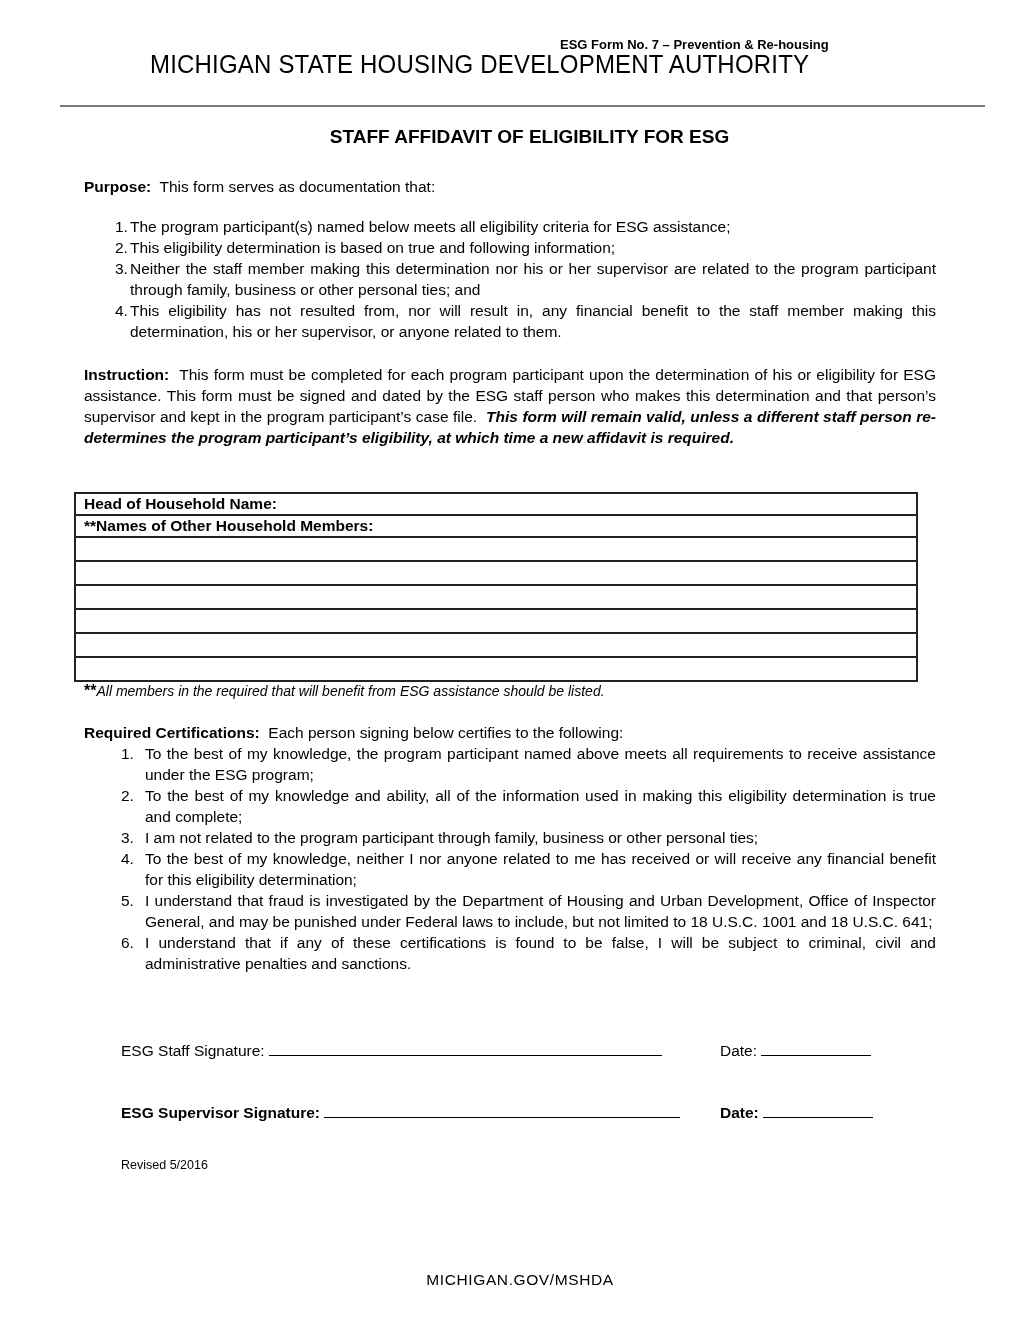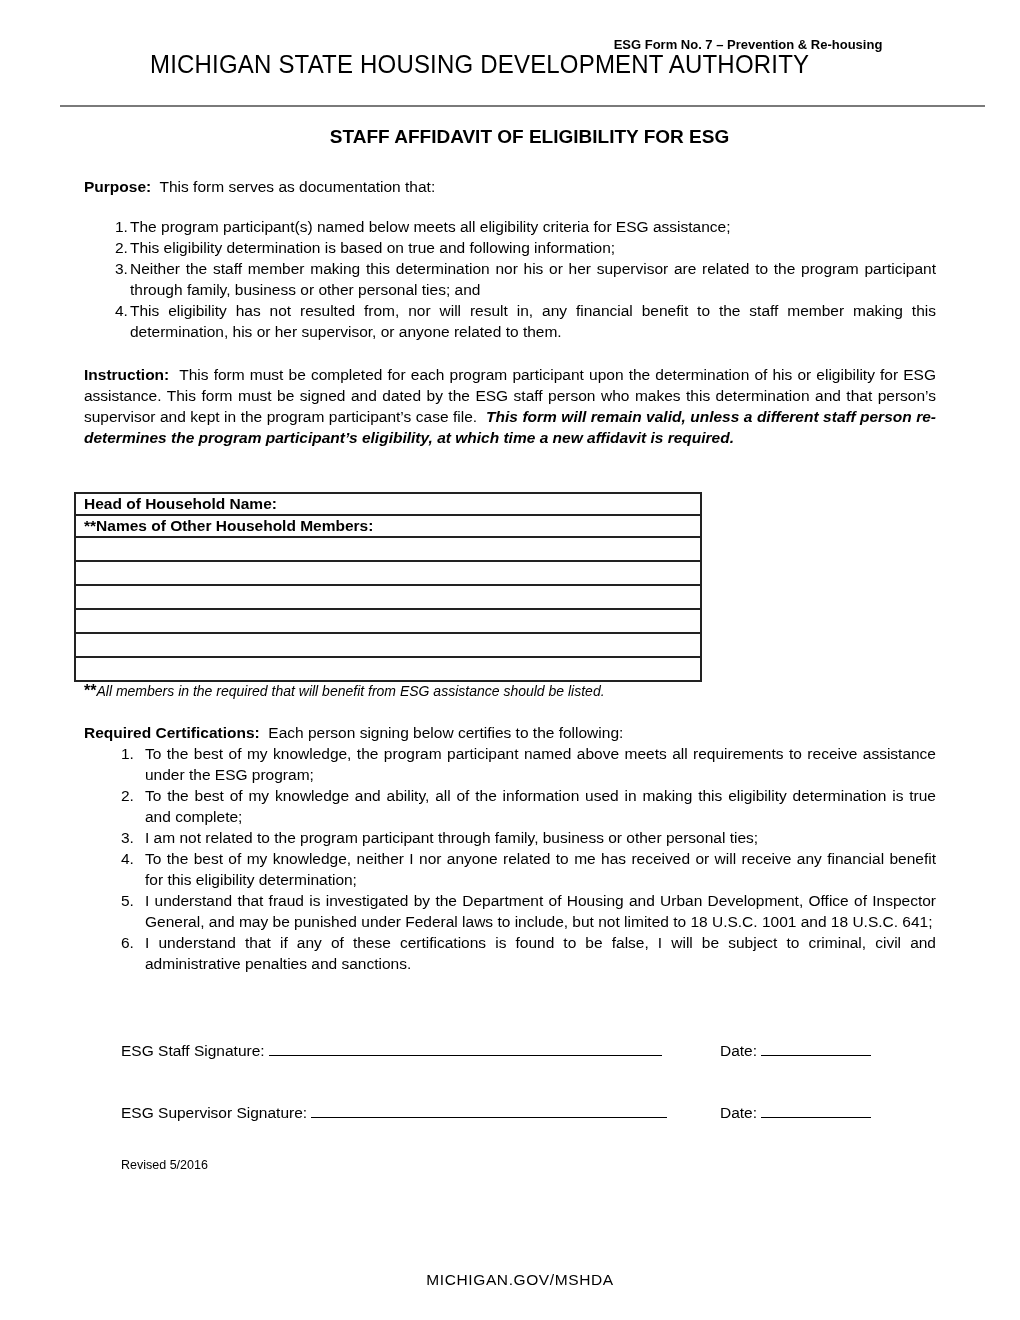--- a/index.html
+++ b/index.html
@@ -1,45 +1,45 @@
 <!DOCTYPE html>
 <html><head>
 <meta charset="utf-8">
 <style>
   html, body { margin: 0; padding: 0; background: #ffffff; }
   body { width: 1020px; height: 1320px; position: relative; overflow: hidden; color: #000; font-family: "Liberation Sans", sans-serif; }
   .abs { position: absolute; }
-  #form-no { left: 560px; top: 37px; width: 376px; text-align: center; font-size: 13px; font-weight: bold; white-space: nowrap; }
+  #form-no { left: 560px; top: 37px; width: 376px; text-align: left; font-size: 13px; font-weight: bold; white-space: nowrap; }
   #agency { left: 150px; top: 50px; font-size: 25px; letter-spacing: 0.2px; white-space: nowrap; transform: scaleX(0.96); transform-origin: left top; }
   #rule { left: 60px; top: 105px; width: 925px; height: 0; border-top: 2px solid #7a7a7a; }
   #title { left: 0; top: 126px; width: 1059px; text-align: center; font-size: 19px; font-weight: bold; }
   .para { left: 84px; width: 852px; font-size: 15.5px; line-height: 21px; text-align: justify; }
   .para b { font-weight: bold; }
   #purpose { top: 176px; }
   ol.list { margin: 0; padding: 0; list-style: none; }
   ol.list li { position: relative; padding-left: 0; }
   ol.list li .num { position: absolute; width: 20px; text-align: left; }
   #purpose-list { left: 115px; top: 216px; width: 821px; font-size: 15.5px; line-height: 21px; text-align: justify; }
   #purpose-list li .num { left: 0; }
   #purpose-list li .txt { display: block; margin-left: 15px; }
   #instruction { top: 364px; }
   #instruction .emph { font-weight: bold; font-style: italic; }
-  #household-table { left: 74px; top: 492px; width: 628px; border: 2px solid #222; border-collapse: collapse; }
+  #household-table { left: 74px; top: 492px; width: 844px; border: 2px solid #222; border-collapse: collapse; }
   #household-table td { border: 2px solid #222; height: 20px; padding: 0 0 0 8px; font-size: 15.5px; font-weight: bold; line-height: 19px; vertical-align: top; }
   #household-table tr.blank td { height: 22px; }
   #footnote { left: 84px; top: 682px; font-size: 14px; font-style: italic; white-space: nowrap; }
   #footnote .stars { font-style: normal; font-weight: bold; font-size: 16px; }
   #certs-intro { top: 722px; }
   #cert-list { left: 121px; top: 743px; width: 815px; font-size: 15.5px; line-height: 21px; text-align: justify; }
   #cert-list li .num { left: 0; }
   #cert-list li .txt { display: block; margin-left: 24px; }
   .sig-row { left: 121px; font-size: 15.5px; white-space: nowrap; }
   .sig-line { display: inline-block; border-bottom: 1px solid #000; height: 15px; vertical-align: baseline; }
   #staff-sig { top: 1040px; }
-  #super-sig { top: 1102px; }
+  #super-sig { top: 1102px; font-weight: bold; }
   .date-lbl { position: absolute; left: 599px; top: 0; }
   #revised { left: 121px; top: 1158px; font-size: 12.5px; }
   #site { left: 0; top: 1271px; width: 1040px; text-align: center; font-size: 15.5px; letter-spacing: 0.6px; }
 </style>
 </head>
 <body>
 
 <div class="abs" id="form-no">ESG Form No. 7 – Prevention &amp; Re-housing</div>
 <div class="abs" id="agency">MICHIGAN STATE HOUSING DEVELOPMENT AUTHORITY</div>
 <div class="abs" id="rule"></div>

